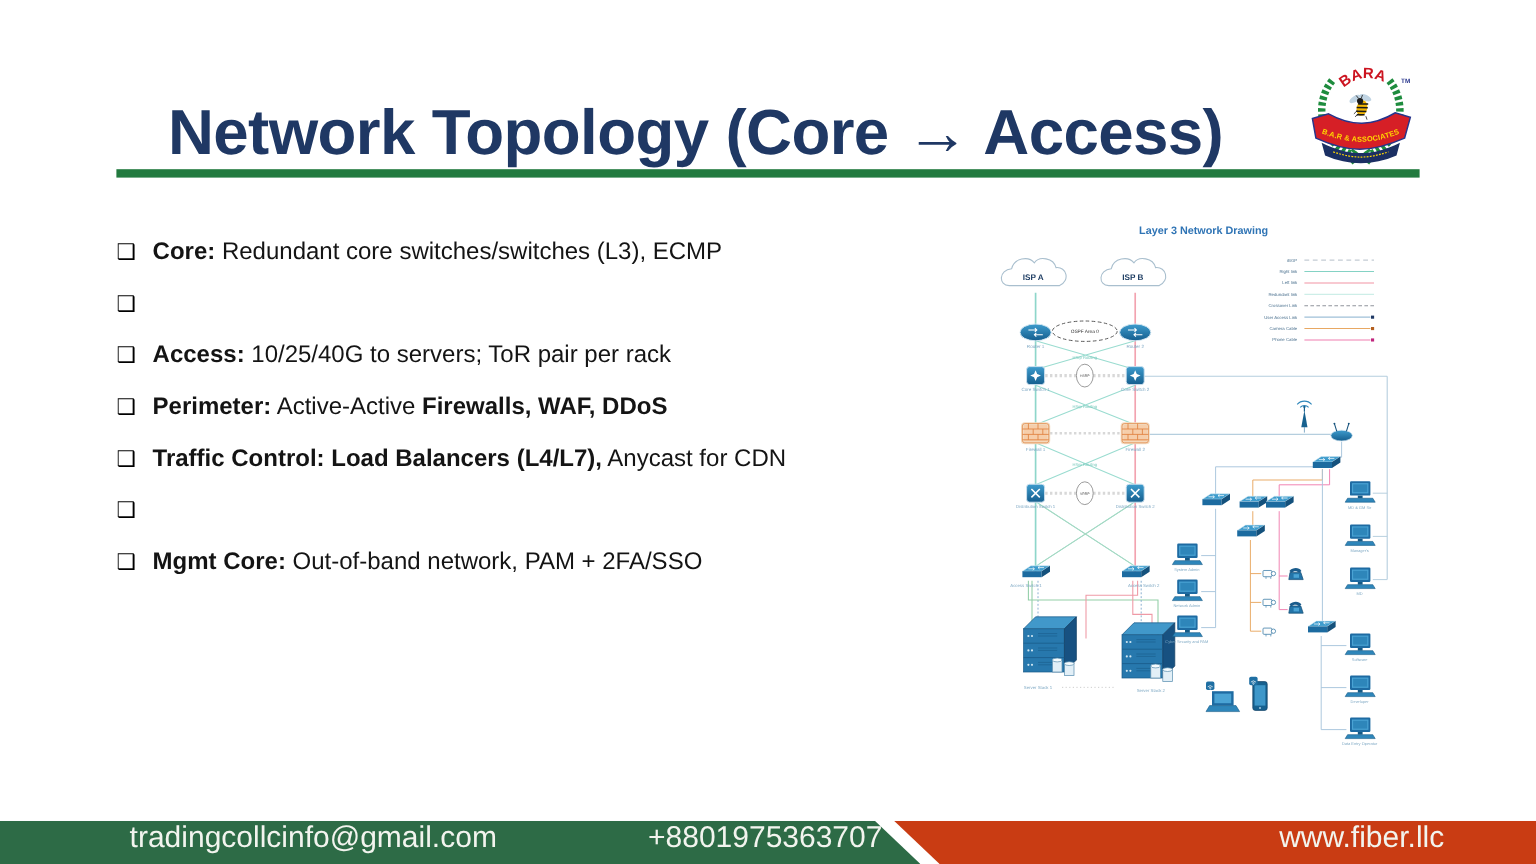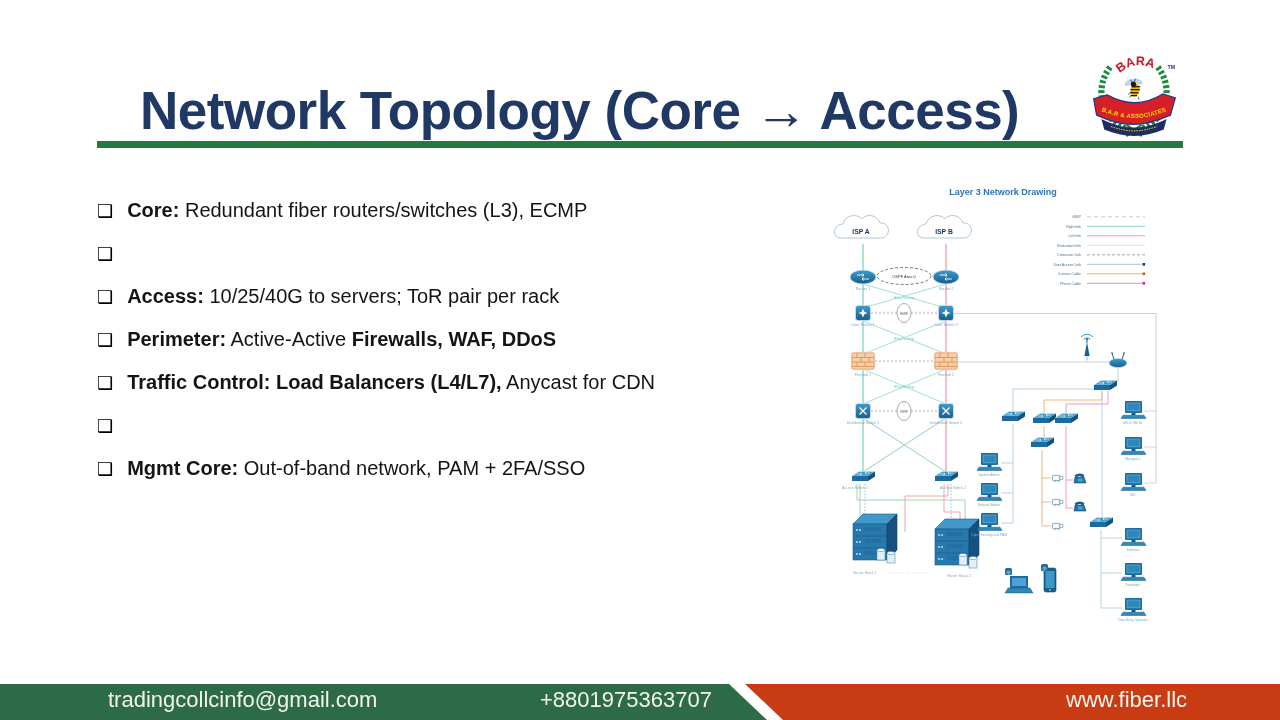--- a/index.html
+++ b/index.html
@@ -13,38 +13,38 @@
               color:#141414;line-height:29px;}
   .bullet-glyph{font-family:"DejaVu Sans",sans-serif;font-size:18px;line-height:29px;
                 margin-right:14px;color:#000;flex:0 0 auto;}
   .b{font-weight:700;}
   .diagram{position:absolute;left:813px;top:182px;width:432px;height:455px;}
   .logo{position:absolute;left:1086px;top:42px;width:96px;height:102px;}
   .footer-green{position:absolute;left:0;bottom:0;width:770px;height:36px;background:#2d6b46;
                 clip-path:polygon(0 0,729px 0,767px 36px,0 36px);}
   .footer-orange{position:absolute;left:745px;bottom:0;width:535px;height:36px;background:#c93c13;
                  clip-path:polygon(0 0,535px 0,535px 36px,38px 36px);}
-  .footer-text{position:absolute;bottom:7px;font-size:22px;color:#f2f4ee;white-space:nowrap;}
+  .footer-text{position:absolute;bottom:7px;font-size:25px;color:#f2f4ee;white-space:nowrap;}
   .f-email{left:108px;}
   .f-phone{left:540px;}
   .f-web{left:1066px;}
   svg text{font-family:"Liberation Sans",sans-serif;}
 </style>
 </head>
 <body>
 
 <div class="slide">
 
   <div class="title">Network Topology (Core → Access)</div>
   <div class="rule"></div>
 
   <div class="bullets">
       <div class="bullet-row">
         <span class="bullet-glyph">❑</span>
-        <span><span class="b">Core:</span><span> Redundant fiber routers/switches (L3), ECMP</span></span>
+        <span><span class="b">Core:</span><span> Redundant core switches/switches (L3), ECMP</span></span>
       </div>
       <div class="bullet-row">
         <span class="bullet-glyph">❑</span>
       </div>
       <div class="bullet-row">
         <span class="bullet-glyph">❑</span>
         <span><span class="b">Access:</span><span> 10/25/40G to servers; ToR pair per rack</span></span>
       </div>
       <div class="bullet-row">
         <span class="bullet-glyph">❑</span>

